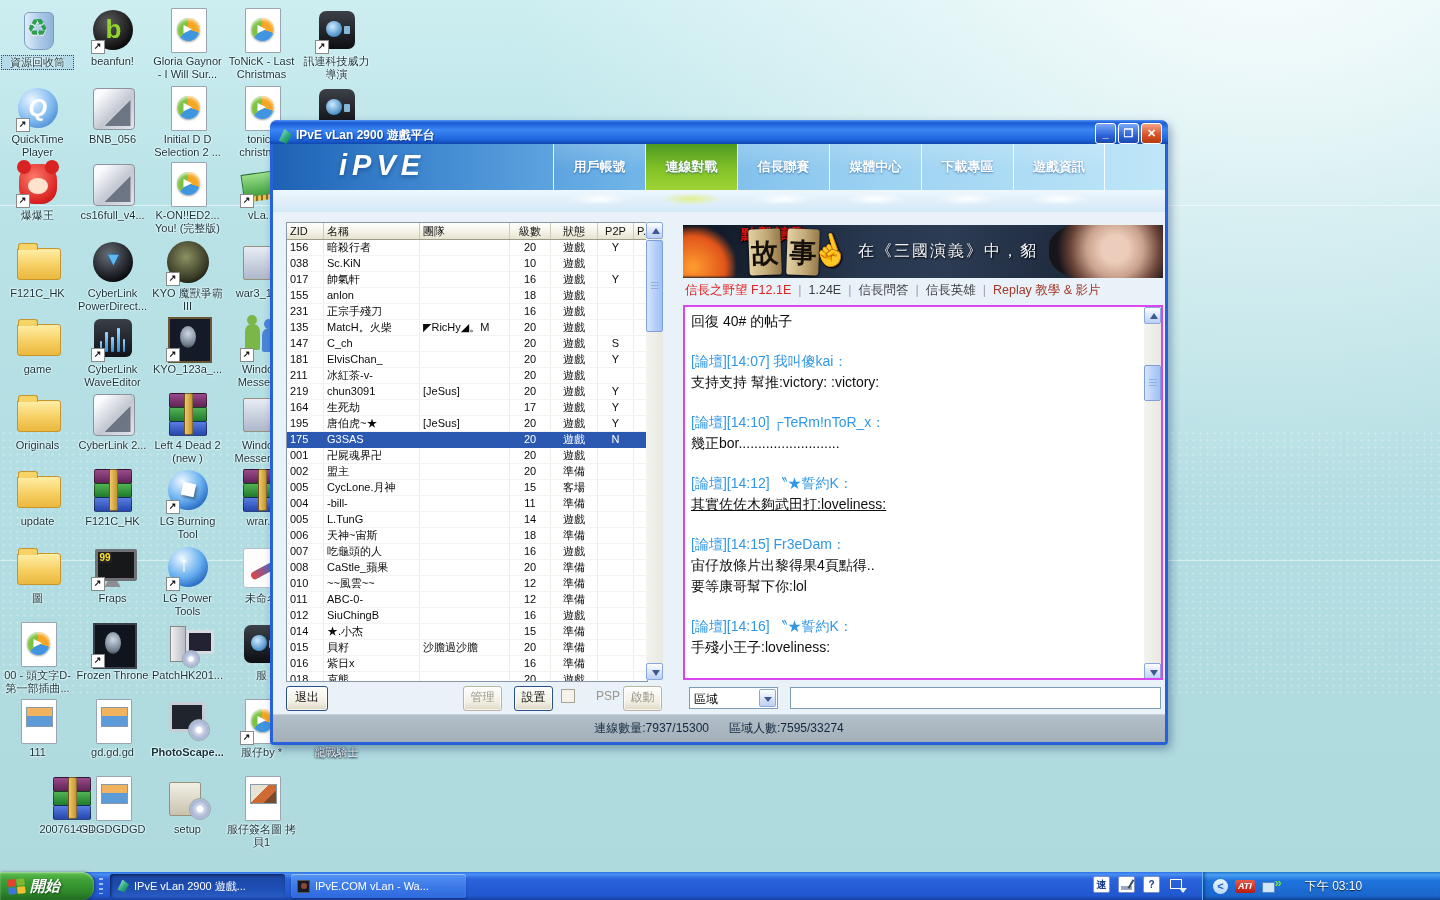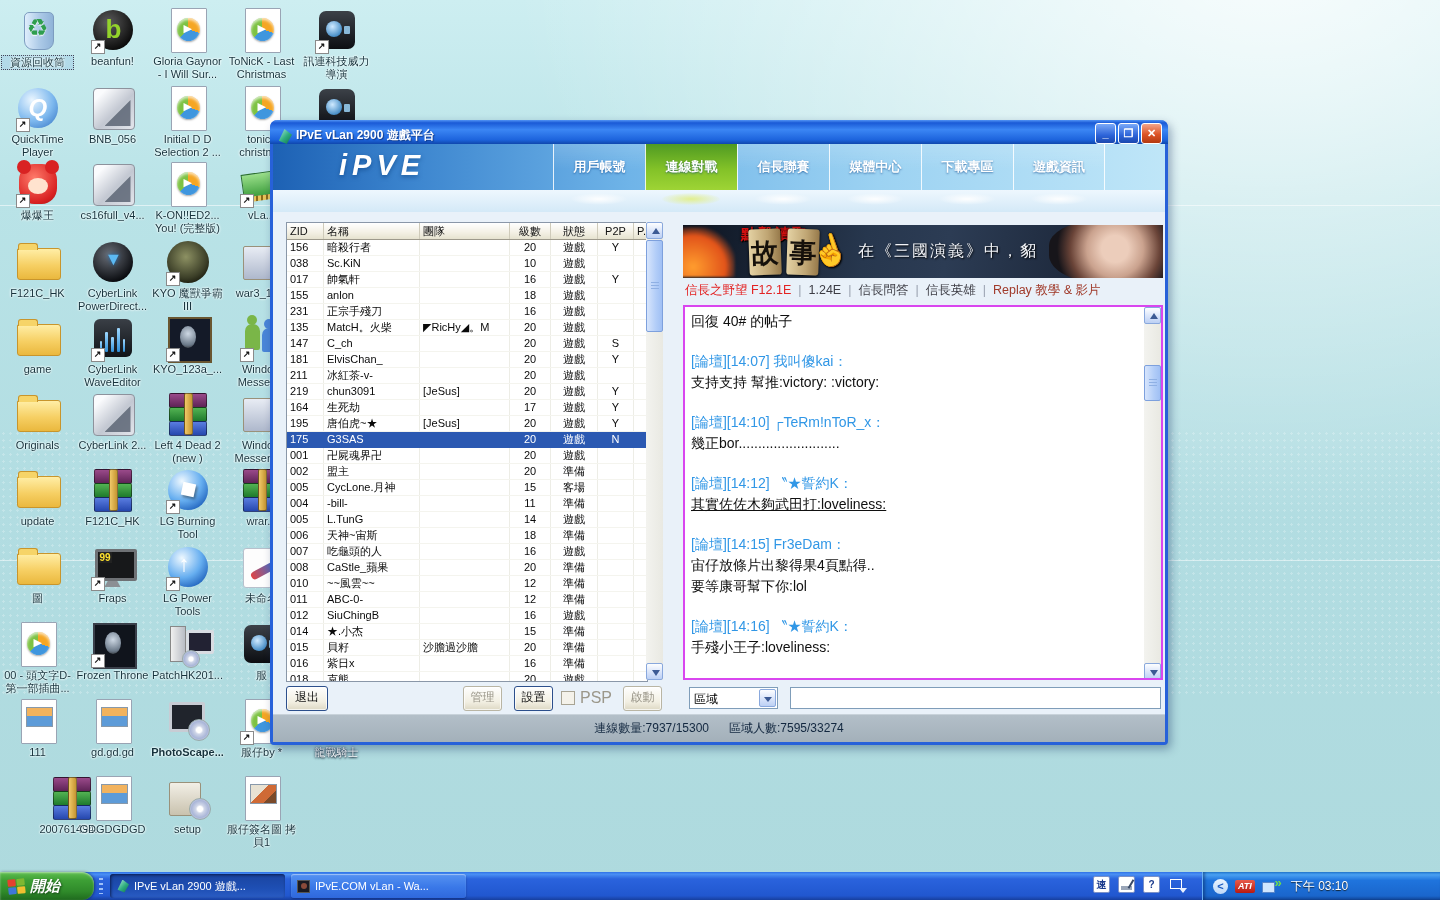--- a/index.html
+++ b/index.html
@@ -166,21 +166,21 @@
   .sbtn.down:after{top:6px;border-top:6px solid #3c5a94}
   .sthumb{position:absolute;left:0;width:17px;border-radius:2px;border:1px solid #7da0dd;box-sizing:border-box;
       background:linear-gradient(90deg,#d7e5fc,#b2cdf8 60%,#a0c0f4)}
   .sthumb:after{content:"";position:absolute;left:4px;top:50%;margin-top:-4px;width:8px;height:8px;
       background:repeating-linear-gradient(180deg,#8fb0e4 0 1px,transparent 1px 3px)}
   
   .xbtn{position:absolute;top:566px;height:23px;border-radius:3px;font-size:12px;
       border:1px solid #2c4f8c;color:#101010;text-align:center;line-height:21px;
       background:linear-gradient(180deg,#fefefe,#f2efe2 65%,#ddd8c4);box-shadow:inset 0 0 0 1px rgba(255,255,255,.7)}
   .xbtn.disabled{border-color:#b9b5a4;color:#9b978a}
-  .pspwrap{position:absolute;top:569px;left:288px;display:flex;align-items:center;gap:5px;color:#9b978a;font-size:16px}
+  .pspwrap{position:absolute;top:569px;left:288px;display:flex;align-items:center;gap:21px;color:#9b978a;font-size:12px}
   .pspbox{width:12px;height:12px;border:1px solid #a8a494;background:#f4f2ea}
   
   .banner{position:absolute;left:410px;top:105px;width:480px;height:53px;overflow:hidden;
       background:linear-gradient(100deg,#0d1420 0%,#27374e 38%,#2c3c54 55%,#141c2c 100%)}
   .banner .flame{position:absolute;left:-8px;top:2px;width:60px;height:50px;
       background:radial-gradient(ellipse at 30% 80%,#ff9d2e,#e2541a 55%,rgba(226,84,26,0) 75%);filter:blur(1px)}
   .tablet{position:absolute;top:4px;width:32px;height:46px;border-radius:3px;
       background:linear-gradient(90deg,#e4d2a4,#bfa573 60%,#96794a);box-shadow:0 1px 3px #000;
       color:#15100a;font-size:27px;font-weight:bold;text-align:center;line-height:48px;font-family:"Liberation Serif",serif}
   .t1{left:66px;transform:rotate(-2deg)}.t2{left:104px;transform:rotate(2deg)}
@@ -252,21 +252,21 @@
       background:linear-gradient(180deg,#2a8ae8 0%,#49a0f2 10%,#1f74dd 30%,#1a66cc 85%,#12499e 100%);
       border-left:1px solid #6ab0f4;box-shadow:inset 2px 0 3px rgba(0,20,60,.4);
       display:flex;align-items:center;gap:7px;padding-left:10px;box-sizing:border-box}
   .chev{width:15px;height:15px;border-radius:50%;background:linear-gradient(#eaf4ff,#bcd8f8);
       color:#1a5ac0;font-size:11px;font-weight:bold;text-align:center;line-height:14px}
   .ati{height:13px;padding:0 3px;background:linear-gradient(#e85a4a,#b81a10);border-radius:2px;
       color:#fff;font-size:9px;font-weight:bold;font-style:italic;line-height:13px}
   .net{position:relative;width:18px;height:16px}
   .net:before{content:"";position:absolute;left:0;bottom:1px;width:11px;height:9px;background:#cfe6ff;border:1px solid #5a86c8;border-radius:1px}
   .net:after{content:"»";position:absolute;right:-2px;top:-3px;color:#6fe04a;font-weight:bold;font-size:13px}
-  .clock{color:#fff;font-size:12px;text-shadow:0 1px 1px #123;margin-left:4px}
+  .clock{color:#fff;font-size:12px;text-shadow:0 1px 1px #123;margin-left:18px}
 </style>
 </head>
 <body>
 
 <div id="desktop">
   <div class="band band1"></div>
   <div class="band band2"></div>
   <div class="band dots"></div>
   <div id="icons">
       <div class="dicon" style="left: 1px; top: 6px;">

